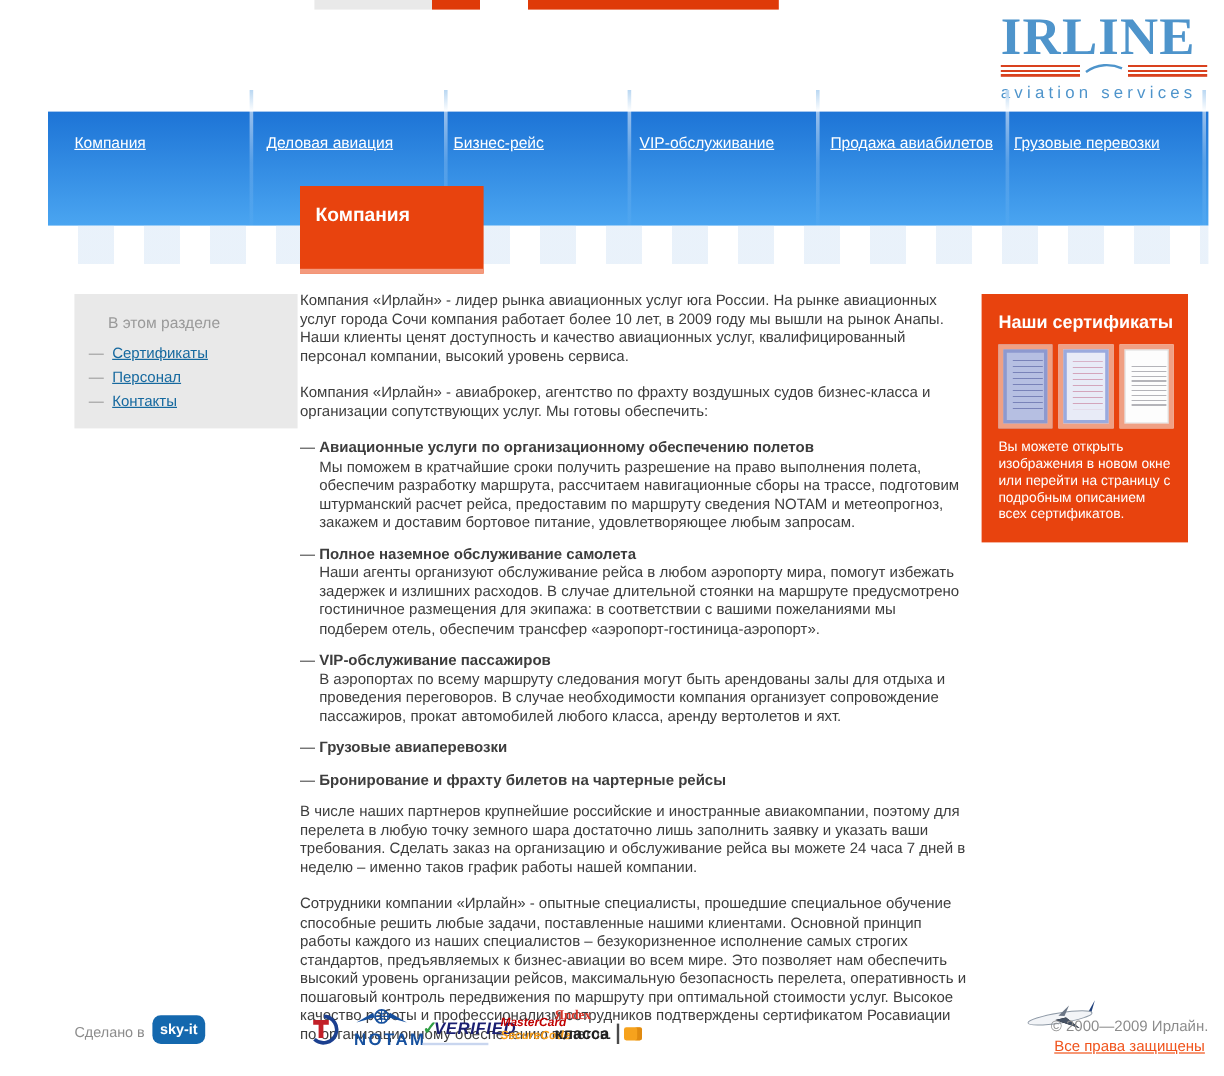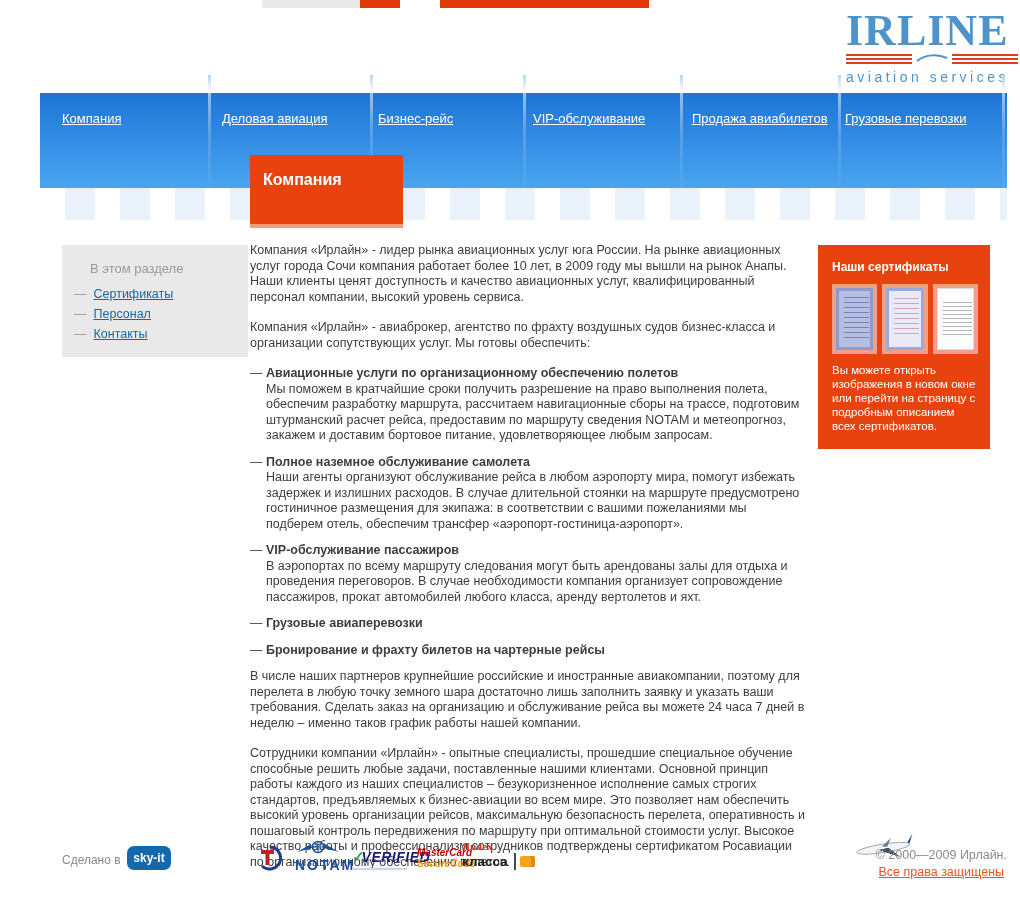--- a/index.html
+++ b/index.html
@@ -6,21 +6,21 @@
   #page{position:relative;width:1020px;height:897px;background:#fff;overflow:hidden;
         font-family:"Liberation Sans",sans-serif;color:#3d3d3d;}
 
   
   .strip{position:absolute;top:0;height:8px;}
   .strip-gray{left:262px;width:98px;background:#e9e9e9;}
   .strip-orange1{left:360px;width:40px;background:#df3a08;}
   .strip-orange2{left:440px;width:209px;background:#df3a08;}
 
   
-  .logo{position:absolute;right:2px;top:10px;width:172px;cursor:pointer;}
+  .logo{position:absolute;right:14px;top:10px;width:172px;cursor:pointer;}
   .logo-title{font-family:"Liberation Serif","DejaVu Serif",serif;font-weight:bold;
               font-size:44px;line-height:42px;color:#4e94cb;letter-spacing:1px;}
   .logo-mid{display:flex;align-items:center;height:12px;margin-top:1px;}
   .stripes{flex:1;height:10px;background:repeating-linear-gradient(to bottom,#d9411e 0 2px,transparent 2px 4px);}
   .swoosh{margin:0 3px;}
   .logo-subtitle{font-size:14px;color:#4e94cb;letter-spacing:3.5px;margin-top:4px;white-space:nowrap;}
 
   
   .navbar{position:absolute;left:40px;top:93px;width:967px;height:95px;
           background:linear-gradient(to bottom,#1d74d6,#4aa5f1);}
@@ -50,21 +50,21 @@
   .content p{margin:0 0 15px 0;}
   .svc{display:flex;margin-bottom:11px;}
   .svc-dash{width:16px;flex:none;}
   .svc-main{flex:1;}
   .svc-title{font-weight:bold;}
   .outro{margin-top:4px;}
 
   
   .certbox{position:absolute;left:818px;top:245px;width:172px;background:#e8430e;color:#fff;
            box-sizing:border-box;padding:15px 12px 16px 14px;}
-  .certbox-title{font-size:12px;font-weight:bold;margin-bottom:6px;}
+  .certbox-title{font-size:15px;font-weight:bold;margin-bottom:6px;}
   .certbox-text{font-size:11.5px;line-height:14px;}
   .thumbs{display:flex;gap:5px;margin:10px 0 9px 0;}
   .thumb{width:41px;height:62px;border:4px solid #f0a084;cursor:pointer;box-sizing:content-box;}
   .cert1{background-color:#b6bfe2;box-shadow:inset 0 0 0 3px #8d99cf;
          background-image:repeating-linear-gradient(to bottom,rgba(70,80,150,.55) 0 1px,transparent 1px 5px);
          background-size:25px 42px;background-position:8px 9px;background-repeat:no-repeat;}
   .cert2{background-color:#e8ebf7;box-shadow:inset 0 0 0 3px #9aaade;
          background-image:repeating-linear-gradient(to bottom,rgba(190,95,130,.5) 0 1px,transparent 1px 5px);
          background-size:25px 40px;background-position:8px 10px;background-repeat:no-repeat;}
   .cert3{background-color:#fdfdfd;box-shadow:inset 0 0 0 1px #dcdcdc;

